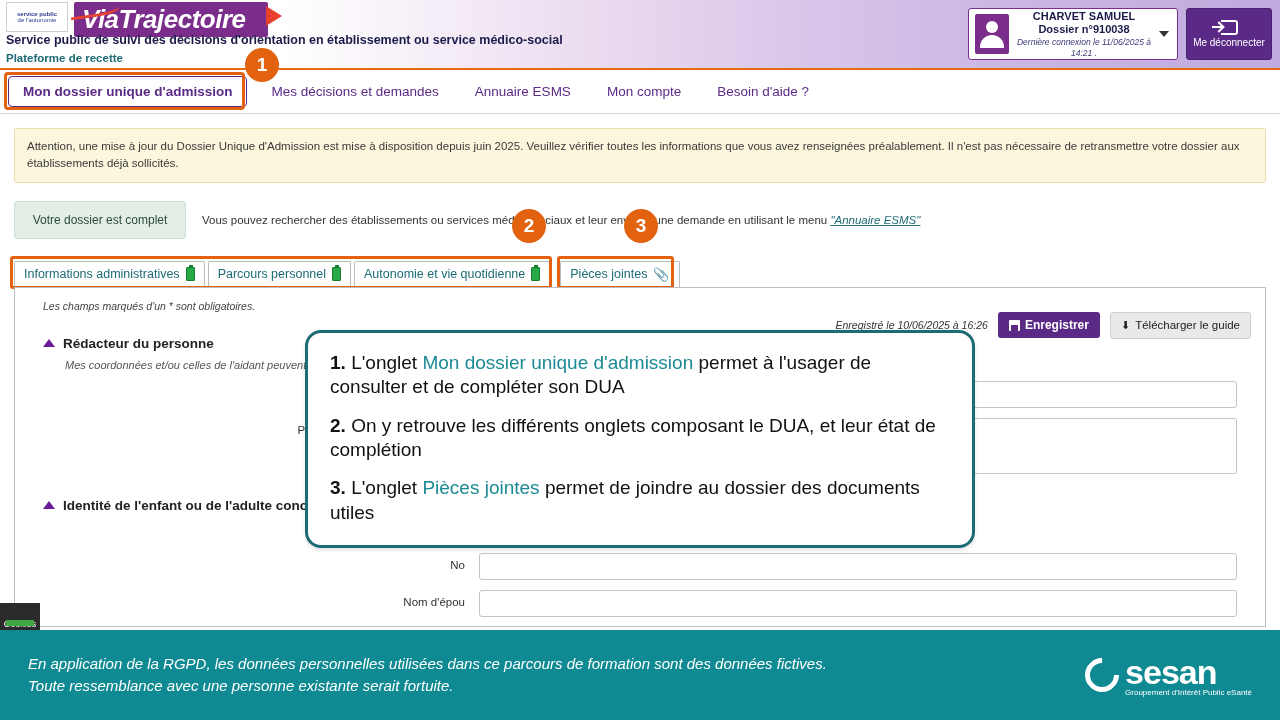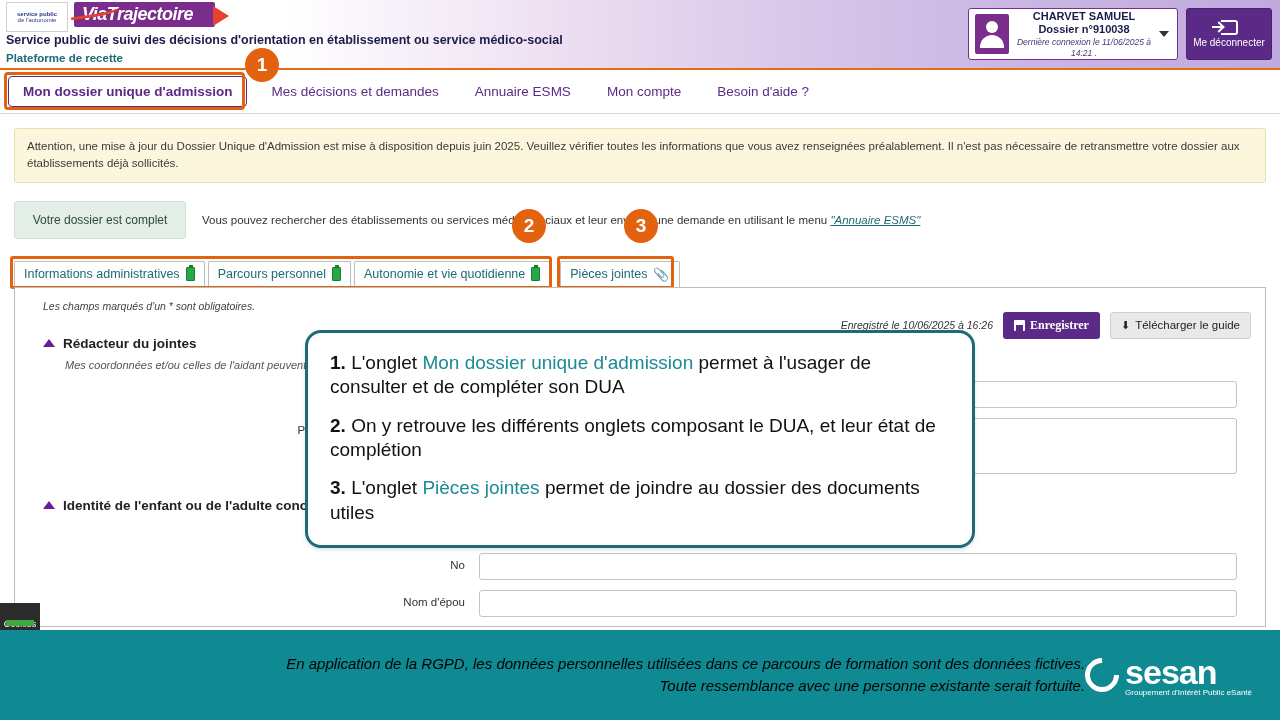--- a/index.html
+++ b/index.html
@@ -32,21 +32,21 @@
     border: 1px solid #cfcfcf;
     background: #fff;
     display: flex; flex-direction: column; align-items: center; justify-content: center;
     line-height: 1.05;
   }
   .logo-sp .l1 { font-size: 6px; color: #2b3a8f; font-weight: bold; }
   .logo-sp .l2 { font-size: 6px; color: #2b3a8f; }
   .logo-vt {
     position: relative;
     display: flex; align-items: center;
-    font-size: 18px; font-weight: bold; font-style: italic;
+    font-size: 26px; font-weight: bold; font-style: italic;
     color: #ffffff;
     background: #7b2d8b;
     padding: 2px 22px 2px 8px;
     border-radius: 2px;
     letter-spacing: -0.5px;
   }
   .logo-vt .arrow {
     position: absolute; right: -14px; top: 4px;
     width: 0; height: 0;
     border-top: 10px solid transparent;
@@ -252,21 +252,20 @@
     display: flex; align-items: center; gap: 10px;
   }
   .save-time { font-size: 10.5px; font-style: italic; color: #333; }
   .btn-save {
     background: #5b2a86; color: #fff;
     border: none; border-radius: 3px;
     font-size: 12px; font-weight: bold;
     padding: 6px 11px;
     display: flex; align-items: center; gap: 5px;
     cursor: pointer;
-    font-family: Liberation Serif, serif;
   }
   .save-disk {
     width: 11px; height: 11px; background: #fff; border-radius: 1px;
     position: relative;
   }
   .save-disk::after {
     content: ""; position: absolute; left: 2px; top: 5px;
     width: 7px; height: 6px; background: #5b2a86;
   }
   .btn-guide {
@@ -367,25 +366,24 @@
   
   .footer {
     position: absolute; left: 0; bottom: 0;
     width: 1280px; height: 90px;
     background: #0f8a93;
     display: flex; align-items: center;
     padding: 0 28px;
   }
   .footer-text {
     flex: 1;
-    color: #000000;
+    color: #ffffff;
     font-size: 15px;
     font-style: italic;
     line-height: 1.45;
-    text-align: right;
   }
   .footer-logo {
     display: flex; align-items: center; gap: 6px;
     color: #fff;
   }
   .sesan-c {
     width: 34px; height: 34px;
     border: 5px solid #fff;
     border-radius: 50%;
     border-right-color: transparent;
@@ -482,21 +480,21 @@
           <span>Enregistrer</span>
         </button>
         <button class="btn-guide">
           <span class="dl-icon">⬇</span>
           <span>Télécharger le guide</span>
         </button>
       </div>
 
       <div class="section-head">
         <span class="chev-up"></span>
-        <span>Rédacteur du jointes</span>
+        <span>Rédacteur du personne</span>
       </div>
       <div class="section-note">Mes coordonnées et/ou celles de l'aidant peuvent être s</div>
 
       <div class="field-row">
         <div class="field-label">Personne qui rense</div>
         <div class="field-input"></div>
       </div>
       <div class="field-row">
         <div class="field-label">Précisions sur la personne qui re</div>
         <div class="field-textarea"></div>

